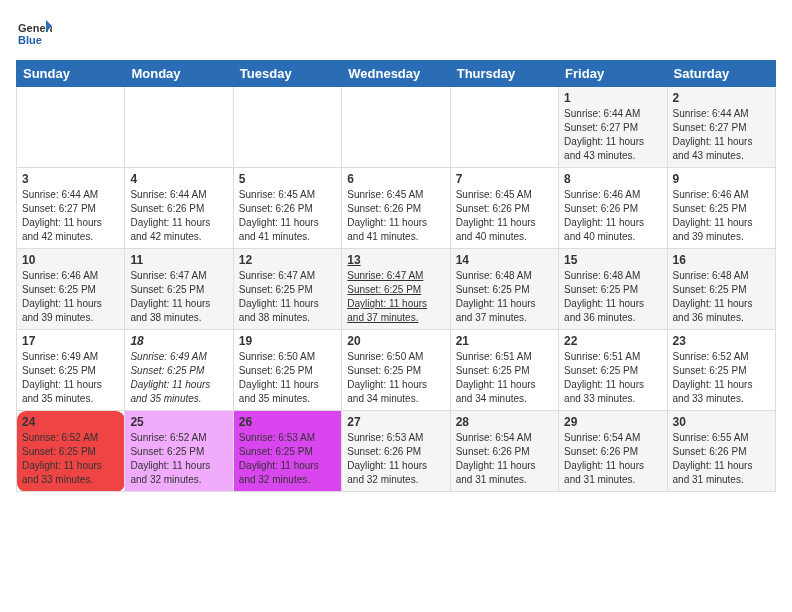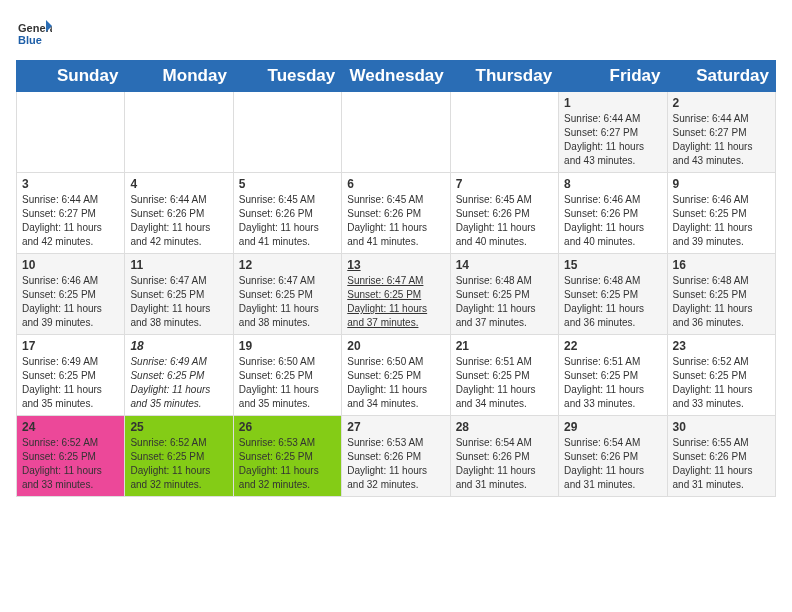--- a/index.html
+++ b/index.html
@@ -44,23 +44,23 @@
       font-weight: normal;
     }
     table {
       width: 100%;
       border-collapse: collapse;
       table-layout: fixed;
     }
     th {
       background-color: #2a6db5;
       color: #fff;
-      text-align: right;
+      text-align: left;
       padding: 5px 6px;
-      font-size: 17px;
+      font-size: 13px;
       font-weight: bold;
       border: 1px solid #2a6db5;
     }
     td {
       vertical-align: top;
       border: 1px solid #ddd;
       padding: 4px 5px;
       font-size: 10.5px;
       color: #333;
       height: 80px;
@@ -285,35 +285,35 @@
         </td>
         <td style="background: rgb(255, 255, 255);">
           <span class="day-number">23</span>
           <div class="day-info" style="white-space: pre-line;">Sunrise: 6:52 AM
 Sunset: 6:25 PM
 Daylight: 11 hours
 and 33 minutes.</div>
         </td>
       </tr>
       <tr>
-        <td style="background: #ec4899;">
+        <td style="background: #ef4444; border-radius: 9px;">
           <span class="day-number">24</span>
           <div class="day-info" style="white-space: pre-line;">Sunrise: 6:52 AM
 Sunset: 6:25 PM
 Daylight: 11 hours
 and 33 minutes.</div>
         </td>
-        <td style="background: #84cc16;">
+        <td style="background: #f0abfc;">
           <span class="day-number">25</span>
           <div class="day-info" style="white-space: pre-line;">Sunrise: 6:52 AM
 Sunset: 6:25 PM
 Daylight: 11 hours
 and 32 minutes.</div>
         </td>
-        <td style="background: #84cc16;">
+        <td style="background: #d946ef;">
           <span class="day-number">26</span>
           <div class="day-info" style="white-space: pre-line;">Sunrise: 6:53 AM
 Sunset: 6:25 PM
 Daylight: 11 hours
 and 32 minutes.</div>
         </td>
         <td style="background: rgb(245, 245, 245);">
           <span class="day-number">27</span>
           <div class="day-info" style="white-space: pre-line;">Sunrise: 6:53 AM
 Sunset: 6:26 PM

